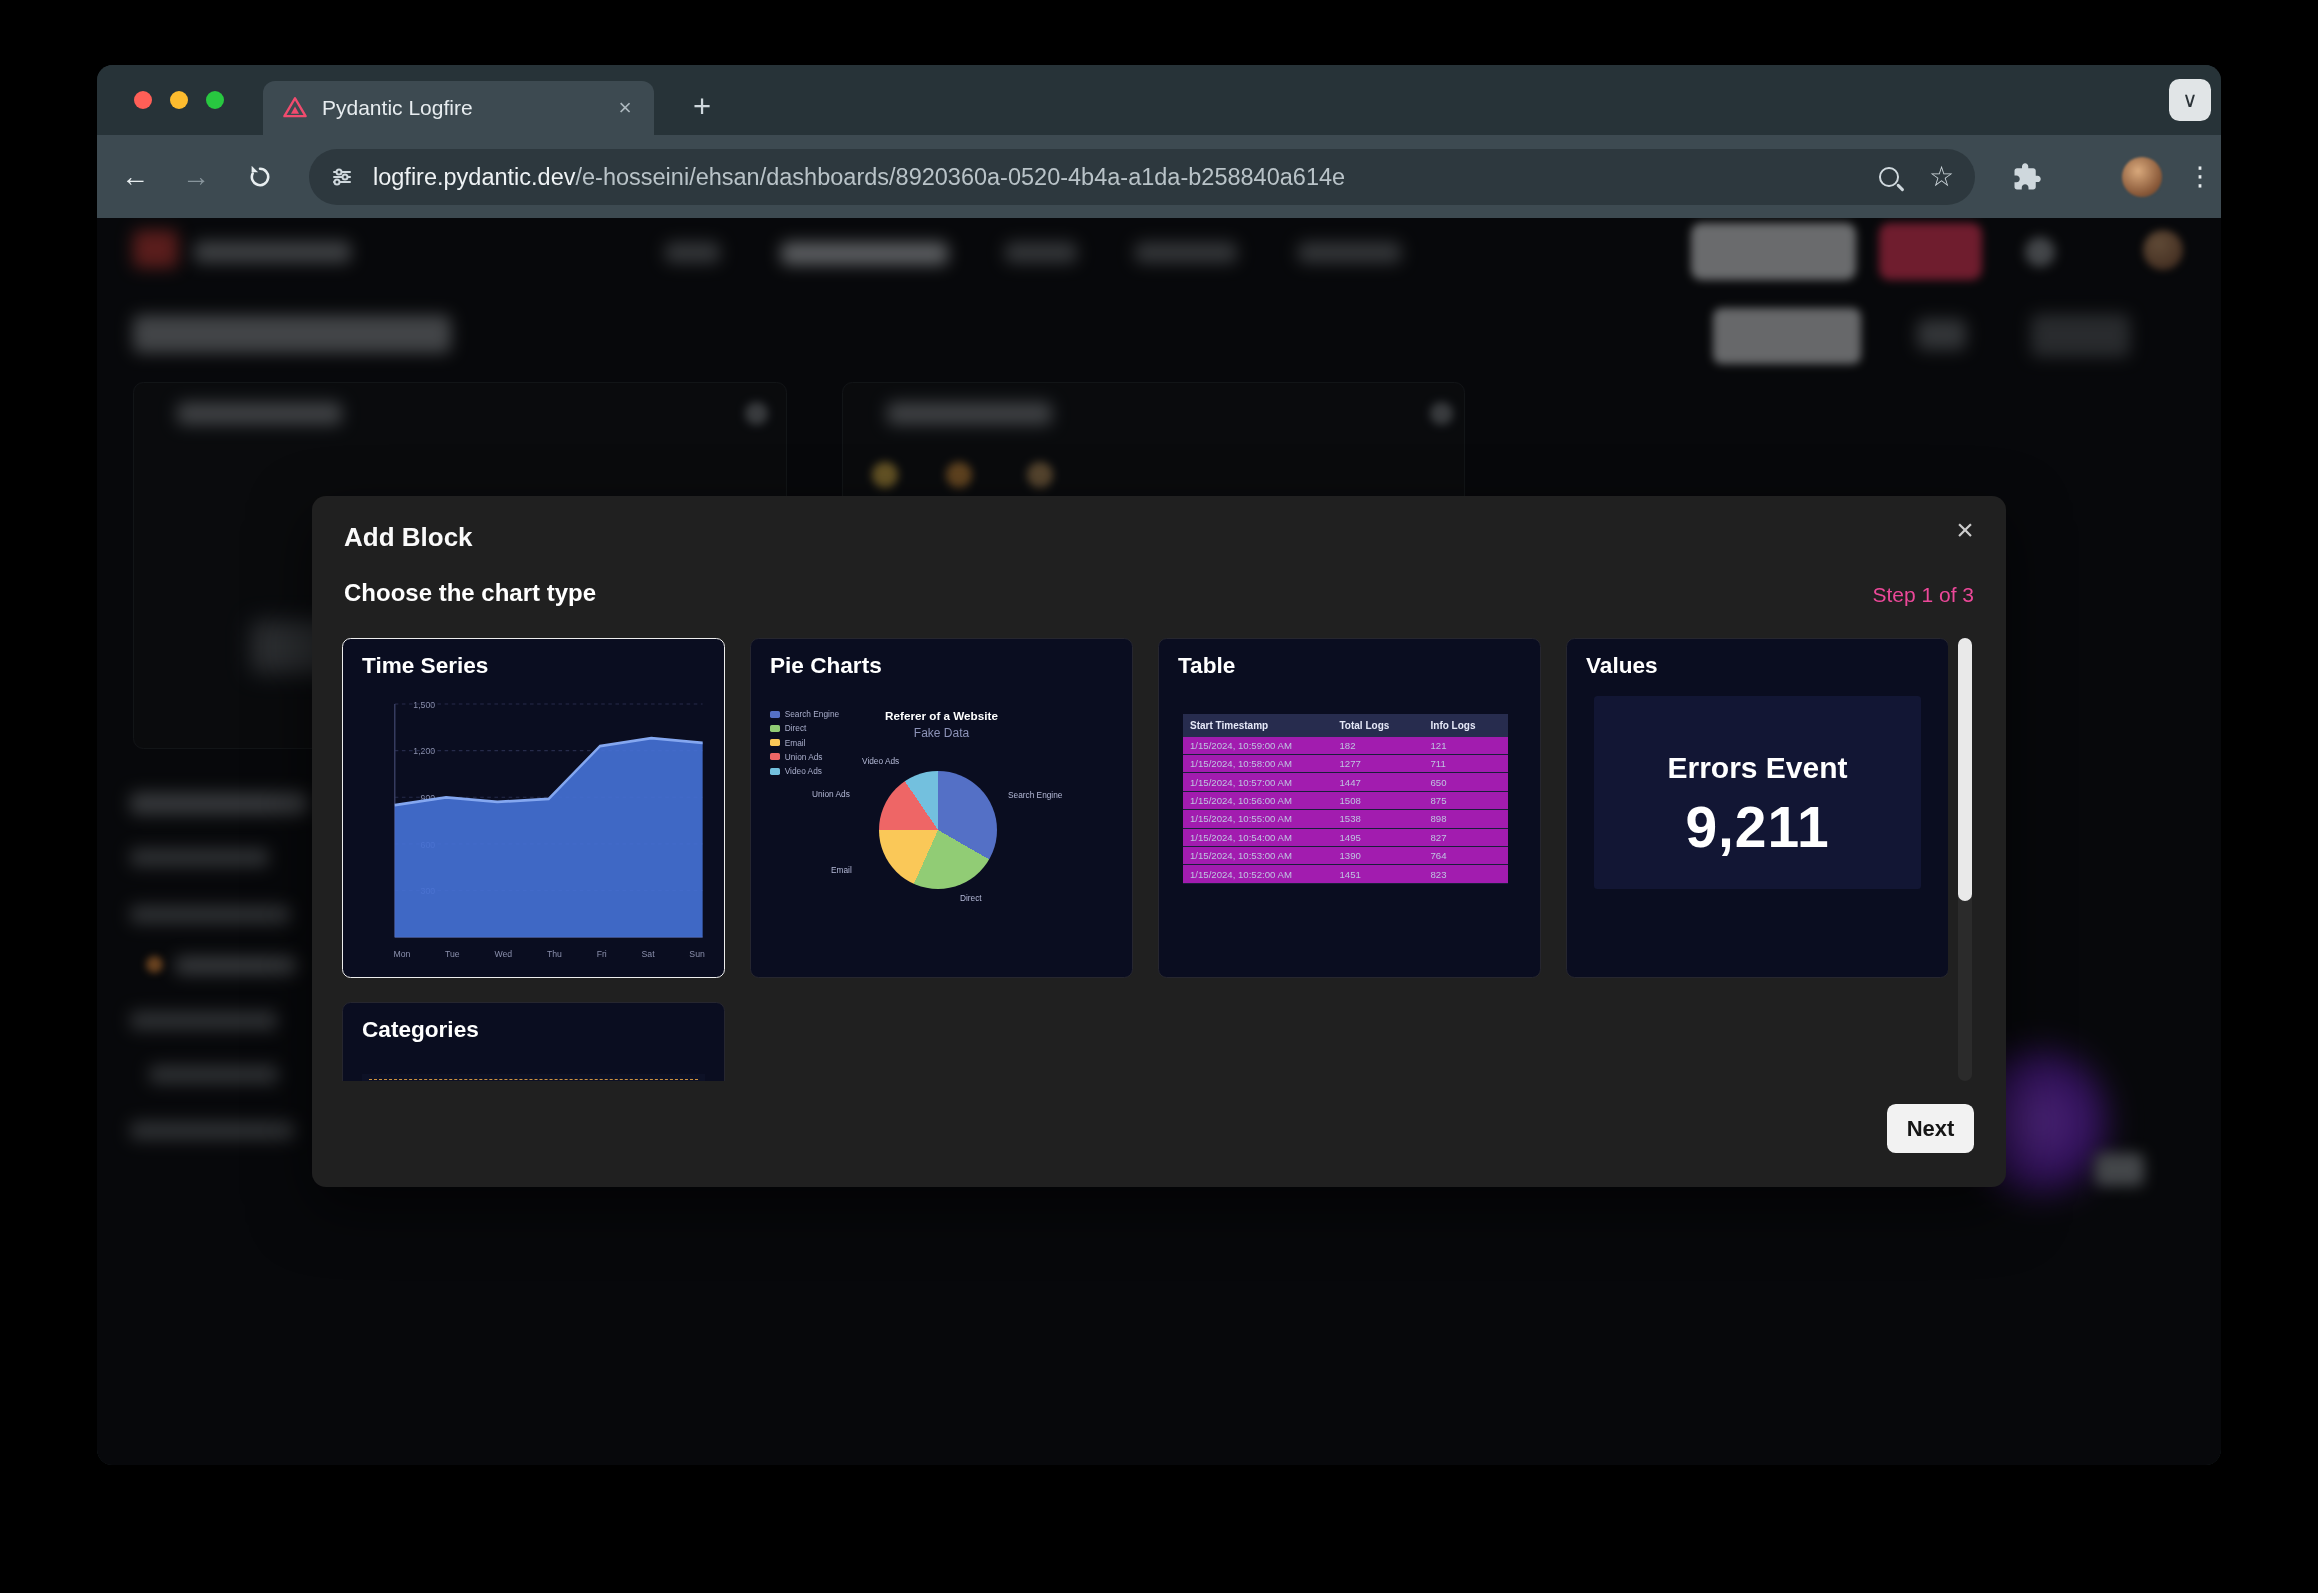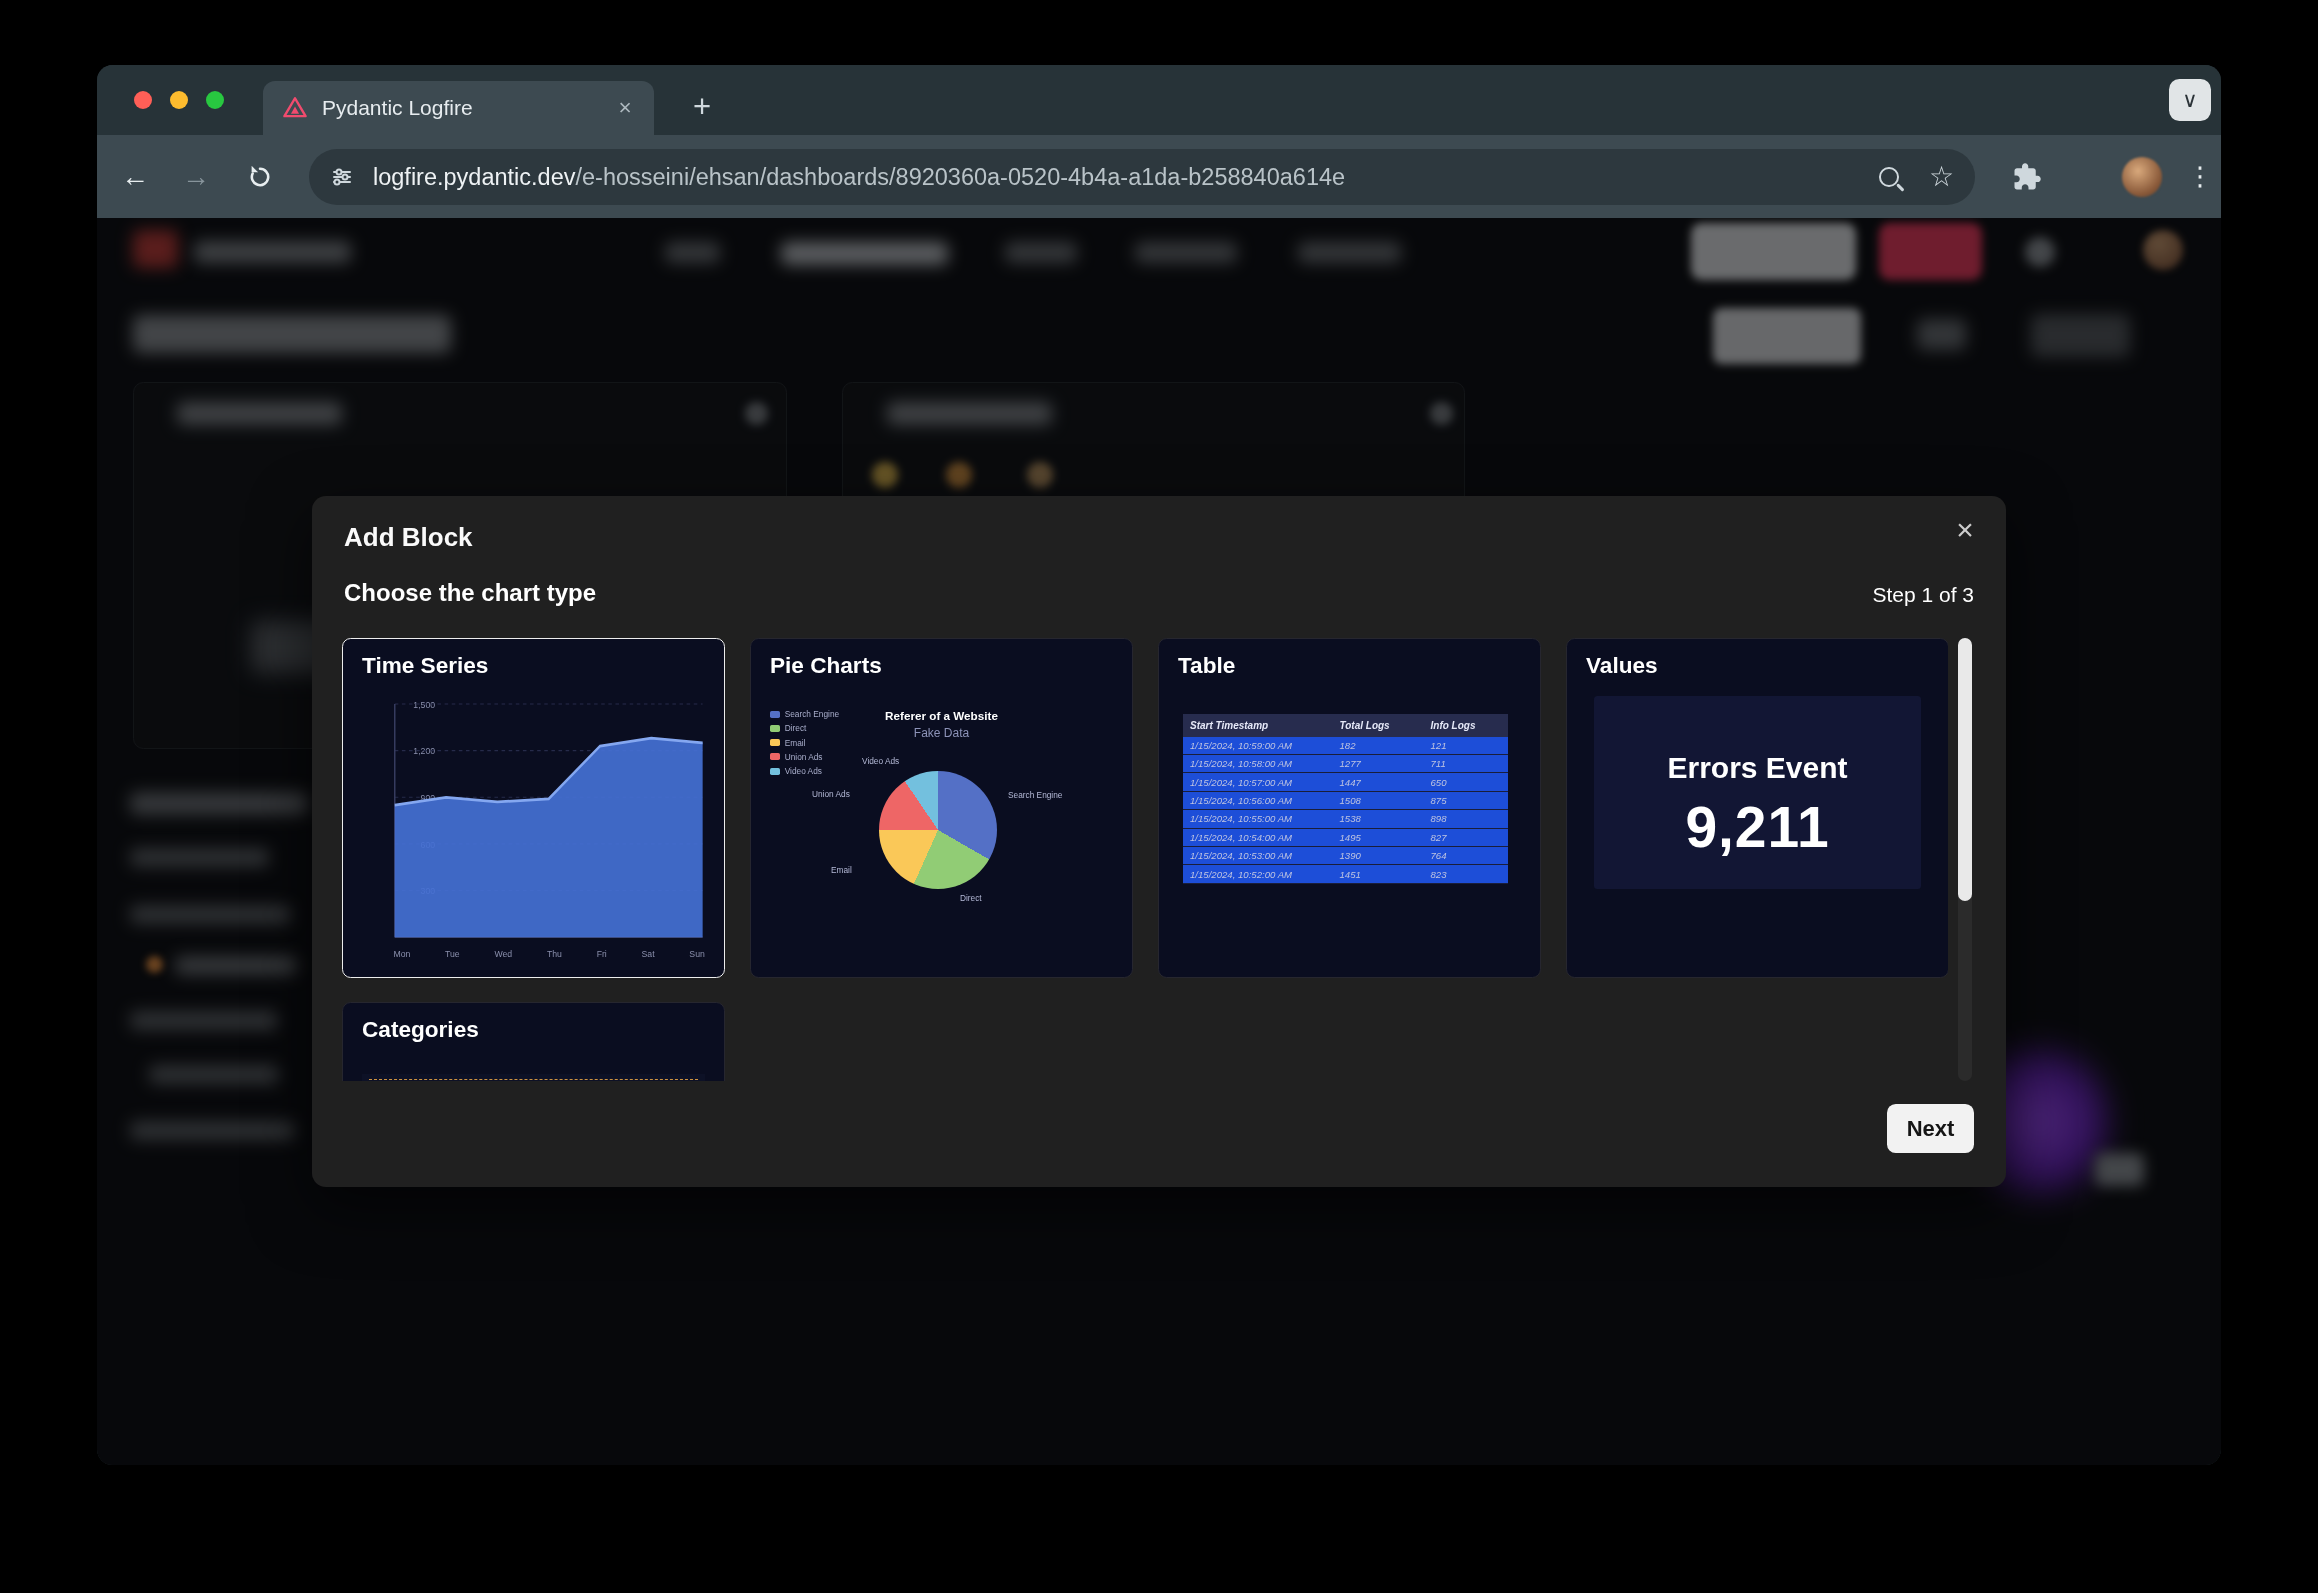--- a/index.html
+++ b/index.html
@@ -80,21 +80,21 @@
             background:radial-gradient(circle,#a24dff 0%,#6a22c4 45%,rgba(60,10,120,0) 75%);}
   .b-gray{left:1998px;top:935px;width:49px;height:33px;background:#8f959a;filter:blur(7px);}
   .backdrop{position:absolute;inset:0;background:rgba(5,6,8,.55);z-index:5;}
   
   .modal{position:absolute;left:215px;top:278px;width:1694px;height:691px;background:#202020;border-radius:14px;
          z-index:10;box-shadow:0 21px 61px rgba(0,0,0,.6);}
   .mclose{position:absolute;right:22.6px;top:15.7px;width:37px;height:37px;display:flex;align-items:center;
           justify-content:center;color:#cdcdcd;font-size:30px;}
   .mtitle{position:absolute;left:32px;top:26px;font-size:26px;font-weight:600;color:#fafafa;}
   .msub{position:absolute;left:32px;top:83px;font-size:24px;font-weight:700;color:#ffffff;}
-  .mstep{position:absolute;right:32px;top:87px;font-size:21px;font-weight:500;color:#ffffff;}
+  .mstep{position:absolute;right:32px;top:87px;font-size:21px;font-weight:500;color:#ec4899;}
   .viewport{position:absolute;left:30px;top:142px;width:1606px;height:443px;overflow:hidden;}
   .grid{display:grid;grid-template-columns:repeat(4,383px);column-gap:25px;row-gap:23.5px;}
   .card{position:relative;height:340px;background:#0a0d20;border:0.9px solid #26262f;border-radius:8.7px;
         box-sizing:border-box;cursor:pointer;overflow:hidden;}
   .card.selected{border:1.7px solid #ededed;}
   .ctitle{position:absolute;left:19px;top:14px;font-size:22.6px;font-weight:600;color:#ffffff;}
   
   .ts{position:absolute;left:17.4px;right:15.7px;top:54px;bottom:12px;}
   .ylabels{position:absolute;left:0;top:0;bottom:19px;width:31px;margin-left:48px;}
   .ylabels span{position:absolute;right:4.3px;font-size:8.7px;color:#8b90ad;}
@@ -112,21 +112,21 @@
   .pc-sub{position:absolute;left:0;right:0;top:87px;text-align:center;font-size:12px;color:#8d93b8;}
   .legend{position:absolute;left:19px;top:70px;display:flex;flex-direction:column;gap:4.3px;}
   .lrow{display:flex;align-items:center;gap:4.3px;}
   .chip{width:10.4px;height:7px;border-radius:1.7px;}
   .lrow span:last-child{font-size:8.3px;color:#a9aecb;}
   .pie{position:absolute;left:128px;top:132px;width:118px;height:118px;border-radius:50%;}
   .callout{position:absolute;font-size:8.3px;color:#b4b9d6;white-space:nowrap;}
   .co-se{left:257px;top:151px;} .co-di{left:209px;top:254px;} .co-em{left:80px;top:226px;}
   .co-ua{left:61px;top:150px;} .co-va{left:111px;top:117px;}
   
-  .tbl{position:absolute;left:24px;right:32px;top:75px;background:#1d4ed8;font-style:italic;}
+  .tbl{position:absolute;left:24px;right:32px;top:75px;background:#a21caf;}
   .thead,.trow{display:grid;grid-template-columns:46% 28% 26%;align-items:center;}
   .thead{height:22.6px;background:#272c4e;}
   .thead span{font-size:10px;font-weight:700;color:#e6e9f8;padding-left:7px;}
   .trow{height:17.4px;border-bottom:0.9px solid #1a1e3a;}
   .trow span{font-size:9.6px;color:#bfc4e0;padding-left:7px;white-space:nowrap;}
   
   .vbox{position:absolute;left:27px;top:57px;width:327px;height:193px;background:#121634;border-radius:3.5px;
         display:flex;flex-direction:column;align-items:center;justify-content:center;gap:8.7px;}
   .vtitle{font-size:30px;font-weight:700;color:#ffffff;margin-top:26px;}
   .vnum{font-size:57px;font-weight:800;color:#ffffff;letter-spacing:0.9px;}

